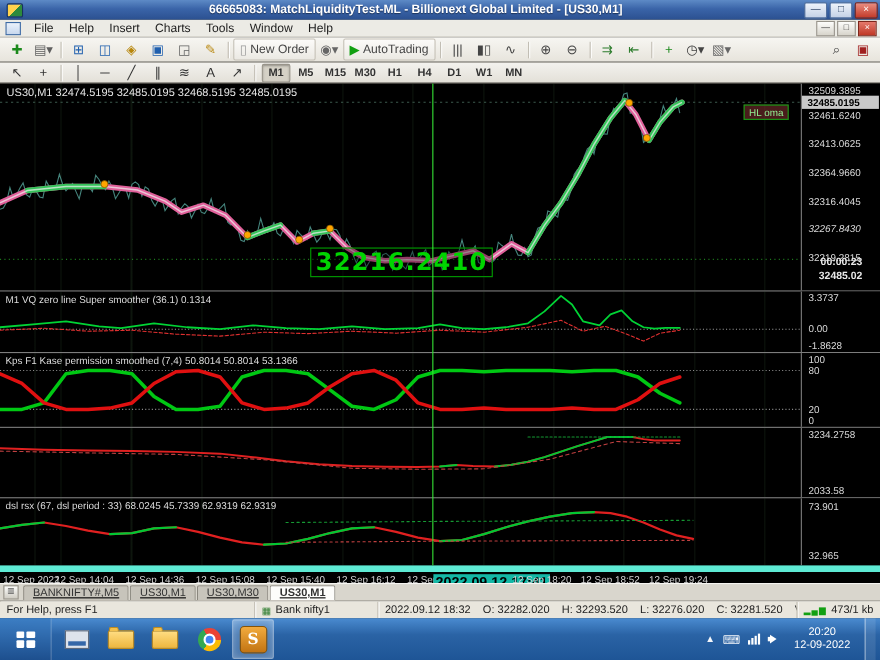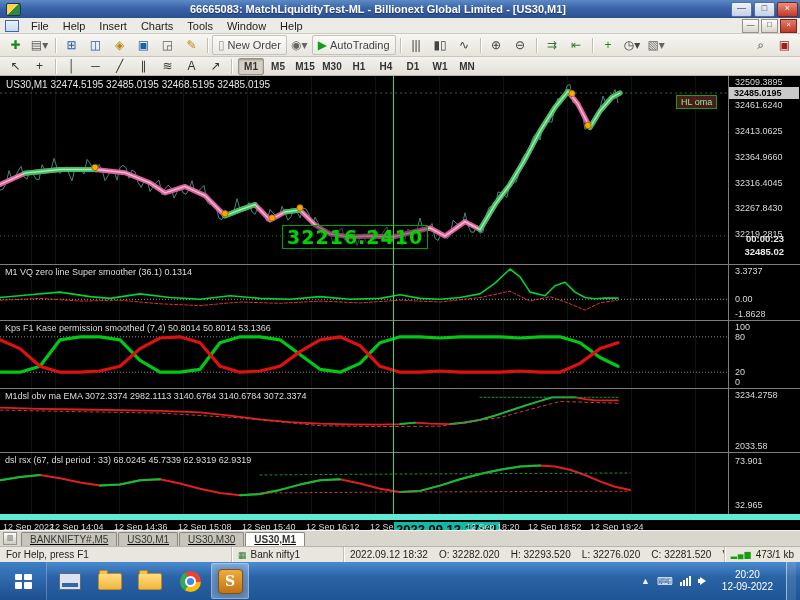--- a/index.html
+++ b/index.html
@@ -57,21 +57,21 @@
   .pane svg{display:block;
     background:repeating-linear-gradient(90deg,rgba(66,108,66,.20) 0 1px,transparent 1px 64px);
     background-position:55px 0;}
   .axis{position:absolute;top:0;bottom:0;right:0;width:72px;border-left:1px solid #7d7d7d;
     background:#000;box-sizing:border-box;}
   .axlbl{position:absolute;left:6px;color:#d9d9d9;font-size:9px;white-space:nowrap;}
   .pane-hdr{position:absolute;left:5px;top:2px;color:#dcdcdc;font-size:9px;white-space:nowrap;z-index:3;}
   .ohlc-info{position:absolute;left:6px;top:3px;color:#e6e6e6;font-size:10px;z-index:3;}
   .hl-oma{position:absolute;left:676px;top:19px;height:12px;line-height:12px;padding:0 4px;
     color:#93f093;border:1px solid #15a015;background:rgba(122,46,46,.6);font-size:9px;z-index:4;}
-  .big-price{position:absolute;left:282px;top:149px;font-size:19px;font-weight:bold;color:#00d400;
+  .big-price{position:absolute;left:282px;top:149px;font-size:22px;font-weight:bold;color:#00d400;
     border:1px solid #00a000;padding:0 4px;letter-spacing:1px;background:rgba(0,0,0,.35);
     font-family:"DejaVu Sans",sans-serif;z-index:4;}
   .bidbox{position:absolute;right:1px;width:70px;top:11px;height:12px;background:#c9c9c9;color:#000;
     font-size:9px;line-height:12px;padding-left:5px;font-weight:bold;box-sizing:border-box;z-index:4;}
   .cd1{position:absolute;right:16px;top:157px;color:#e8e8e8;font-size:9.5px;font-weight:bold;z-index:4;}
   .cd2{position:absolute;right:16px;top:170px;color:#e8e8e8;font-size:9.5px;font-weight:bold;z-index:4;}
   .crosshair{position:absolute;left:393px;top:0;width:1px;height:438px;background:#36e436;z-index:5;}
 
   
   .timebar{position:absolute;left:0;top:514px;width:800px;height:16px;background:#000;
@@ -322,21 +322,21 @@
         </svg>
       <div class="axis">
         <div class="bidbox">32485.0195</div>
         <div class="cd1">00:00:23</div>
         <div class="cd2">32485.02</div>
       <div class="axlbl" style="top: 1px;">32509.3895</div>
           <div class="axlbl" style="top: 24.3919px;">32461.6240</div>
           <div class="axlbl" style="top: 50.2069px;">32413.0625</div>
           <div class="axlbl" style="top: 75.7747px;">32364.9660</div>
           <div class="axlbl" style="top: 101.59px;">32316.4045</div>
-          <div class="axlbl" style="top: 127.405px;">32267.8430</div>
+          <div class="axlbl" style="top: 127.405px; font-style: italic;">32267.8430</div>
           <div class="axlbl" style="top: 153.22px;">32219.2815</div>
           <div class="axlbl" style="top: 177px; margin-top: 44px;">32170.7855</div>
         </div>
       <div class="ohlc-info">US30,M1 32474.5195 32485.0195 32468.5195 32485.0195</div>
       <div class="hl-oma">HL oma</div>
       <div class="big-price">32216.2410</div>
     </div>
 
     <div class="pane bordered" style="height:56px;">
       <svg width="728" height="55">
@@ -373,21 +373,20 @@
           <polyline points="0,18.6 40,19.8 80,20.5 120,21.1 160,21.8 200,23.4 230,26.6 260,30.3 290,33.1 320,34.7 350,35.3 380,35.6 400,35.1 415,33.7 430,34.7 450,35.1 465,33.5 480,30.8 495,26.6 510,21.6 525,16.6 540,12.0 552,8.3 565,8.3 575,8.3 585,10.2 595,11.4 605,11.4 618,11.4" fill="none" stroke="#e02020" stroke-width="1.8" stroke-linejoin="round" stroke-linecap="round"></polyline>
           <polyline points="400,35.1 415,33.7" fill="none" stroke="#00c833" stroke-width="1.8" stroke-linejoin="round" stroke-linecap="round"></polyline>
           <polyline points="450,35.1 465,33.5 480,30.8 495,26.6 510,21.6 525,16.6 540,12.0 552,8.3 565,8.3 575,8.3" fill="none" stroke="#00c833" stroke-width="1.8" stroke-linejoin="round" stroke-linecap="round"></polyline>
           <polyline points="0,21.1 80,22.7 160,24.1 240,28.9 320,36.7 380,37.6 440,37.2 500,28.5 560,12.4 618,14.3" fill="none" stroke="#c04040" stroke-width="1" stroke-linejoin="round" stroke-linecap="round" stroke-dasharray="3,3"></polyline>
           <polyline points="480,8.3 618,8.3" fill="none" stroke="#159933" stroke-width="1" stroke-linejoin="round" stroke-linecap="round" stroke-dasharray="2,2"></polyline>
         </svg>
       <div class="axis">
           <div class="axlbl" style="top: 1px;">3234.2758</div>
           <div class="axlbl" style="top: 52px;">2033.58</div>
         </div>
-      <div class="pane-hdr">M1dsl  obv ma  EMA  3072.3374 2982.1113 3140.6784 3140.6784 3072.3374</div>
     </div>
 
     <div class="pane bordered" style="height:62px;">
       <svg width="728" height="61">
           <polyline points="0,27.3 20,24.1 40,22.0 60,25.2 80,29.4 100,32.6 120,31.6 140,27.3 160,26.3 180,30.5 200,35.8 220,40.0 240,42.2 260,41.1 280,36.9 300,31.6 320,27.3 340,26.3 360,30.5 380,35.8 400,39.0 420,37.9 440,32.6 460,26.3 480,21.0 500,16.7 520,13.5 540,12.5 555,13.5 570,16.7 585,22.0 600,28.4 615,33.7 630,36.9" fill="none" stroke="#e02020" stroke-width="2" stroke-linejoin="round" stroke-linecap="round"></polyline>
           <polyline points="0,27.3 20,24.1 40,22.0" fill="none" stroke="#00c833" stroke-width="2" stroke-linejoin="round" stroke-linecap="round"></polyline>
           <polyline points="100,32.6 120,31.6 140,27.3 160,26.3" fill="none" stroke="#00c833" stroke-width="2" stroke-linejoin="round" stroke-linecap="round"></polyline>
           <polyline points="240,42.2 260,41.1 280,36.9 300,31.6 320,27.3 340,26.3" fill="none" stroke="#00c833" stroke-width="2" stroke-linejoin="round" stroke-linecap="round"></polyline>
           <polyline points="400,39.0 420,37.9 440,32.6 460,26.3 480,21.0 500,16.7 520,13.5 540,12.5" fill="none" stroke="#00c833" stroke-width="2" stroke-linejoin="round" stroke-linecap="round"></polyline>
           <polyline points="260,22.0 400,21.0 630,20.0" fill="none" stroke="#159933" stroke-width="1" stroke-linejoin="round" stroke-linecap="round" stroke-dasharray="2,3"></polyline>

